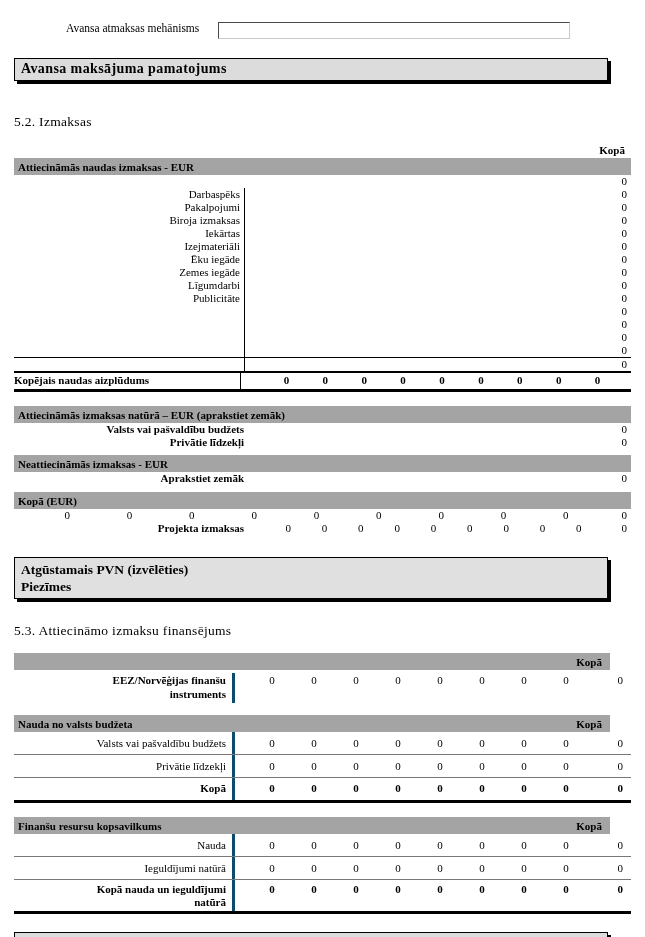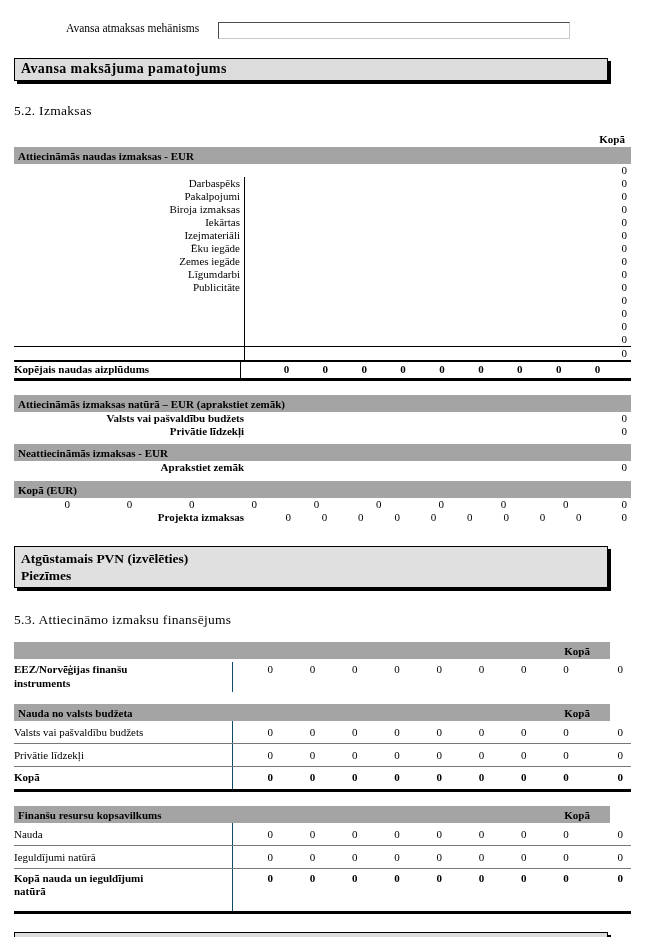--- a/index.html
+++ b/index.html
@@ -6,27 +6,27 @@
   body{width:645px;height:937px;background:#fff;color:#000;overflow:hidden;
        font-family:"Liberation Serif","DejaVu Serif",serif;font-size:11px}
   .page{padding:12px 14px 0}
 
   .top-row{display:flex;align-items:flex-start;gap:19px;margin:10px 0 18px 52px;height:18px}
   .top-label{font-size:11.5px;white-space:nowrap}
   .top-input{width:352px;height:17px;border:1px solid;border-color:#4a4a4a #c9c9c9 #c9c9c9 #4a4a4a;
              background:#fff;font:inherit;padding:0 3px;outline:none;box-sizing:border-box}
 
   .banner{width:594px;background:#dcdcdc;border:1px solid #000;box-shadow:3px 3px 0 #000;
-          font-weight:bold;font-size:14px;letter-spacing:.4px;padding:2px 6px 3px;margin-bottom:22px;box-sizing:border-box}
+          font-weight:bold;font-size:14px;letter-spacing:.4px;padding:2px 6px 3px;margin-bottom:33px;box-sizing:border-box}
   .banner.last{margin-top:18px;margin-bottom:0}
 
   .h-section{font-weight:normal;font-size:13.5px;letter-spacing:.3px;margin-bottom:14px}
   .kopa-top{text-align:right;font-weight:bold;padding-right:6px;margin-bottom:1px;height:13px}
 
-  .bar{background:#a4a4a4;font-weight:bold;padding:2px 20px 2px 4px;display:flex;
+  .bar{background:#a4a4a4;font-weight:bold;padding:2px 8px 2px 4px;display:flex;
        justify-content:space-between;align-items:center;height:17px;box-sizing:border-box}
   .bar53{width:596px}
   .kopa-only{justify-content:flex-end}
   #bar-inkind{margin-top:14px}
   #bar-nonelig{margin-top:6px}
   #bar-grand{margin-top:7px}
   #bar-state{margin-top:12px}
   #bar-summary{margin-top:14px}
   #bar-kopa53{margin-bottom:3px}
 
@@ -52,30 +52,30 @@
   .grand .lab{width:230px;text-align:right;padding-right:4px}
   .grand .cells{flex:1;padding-left:22px;font-weight:normal}
   .grand .total{width:30px;text-align:right;padding-right:4px;font-weight:normal}
 
   .pvnbox{width:594px;background:#e0e0e0;border:1px solid #000;box-shadow:3px 3px 0 #000;
           padding:3px 6px;margin:22px 0 24px;box-sizing:border-box}
   .pvnbox .line{font-weight:bold;font-size:13.5px;line-height:17px}
 
   
   .t53 .r53{display:flex}
-  .t53 .lab{width:212px;text-align:left;padding-right:6px;border-right:1px solid #0c4a6e}
+  .t53 .lab{width:212px;text-align:right;padding-right:6px;border-right:3px solid #0c4a6e}
   .t53 .cells{flex:1;padding-left:16px}
   .t53 .total-col{width:36px;text-align:right;padding-right:8px}
   .r53.data{height:22px;line-height:22px;border-bottom:1px solid #777}
   .r53.eez{height:30px}
   .eez .lab{font-weight:bold;line-height:14px}
   .eez .cells,.eez .total-col{line-height:15px}
   .r53.sum{font-weight:bold;height:22px;line-height:21px;border-bottom:3px solid #000}
   .r53.sum2{font-weight:bold;border-bottom:3px solid #000}
-  .sum2 .lab{line-height:13px;padding-top:3px;padding-bottom:13px}
+  .sum2 .lab{line-height:13px;padding-top:3px;padding-bottom:2px}
   .sum2 .cells,.sum2 .total-col{line-height:13px;padding-top:3px}
 </style>
 </head>
 <body>
 
 <div class="page">
 
   <div class="top-row">
     <span class="top-label">Avansa atmaksas mehānisms</span>
     <input class="top-input" type="text" value="" style="">

